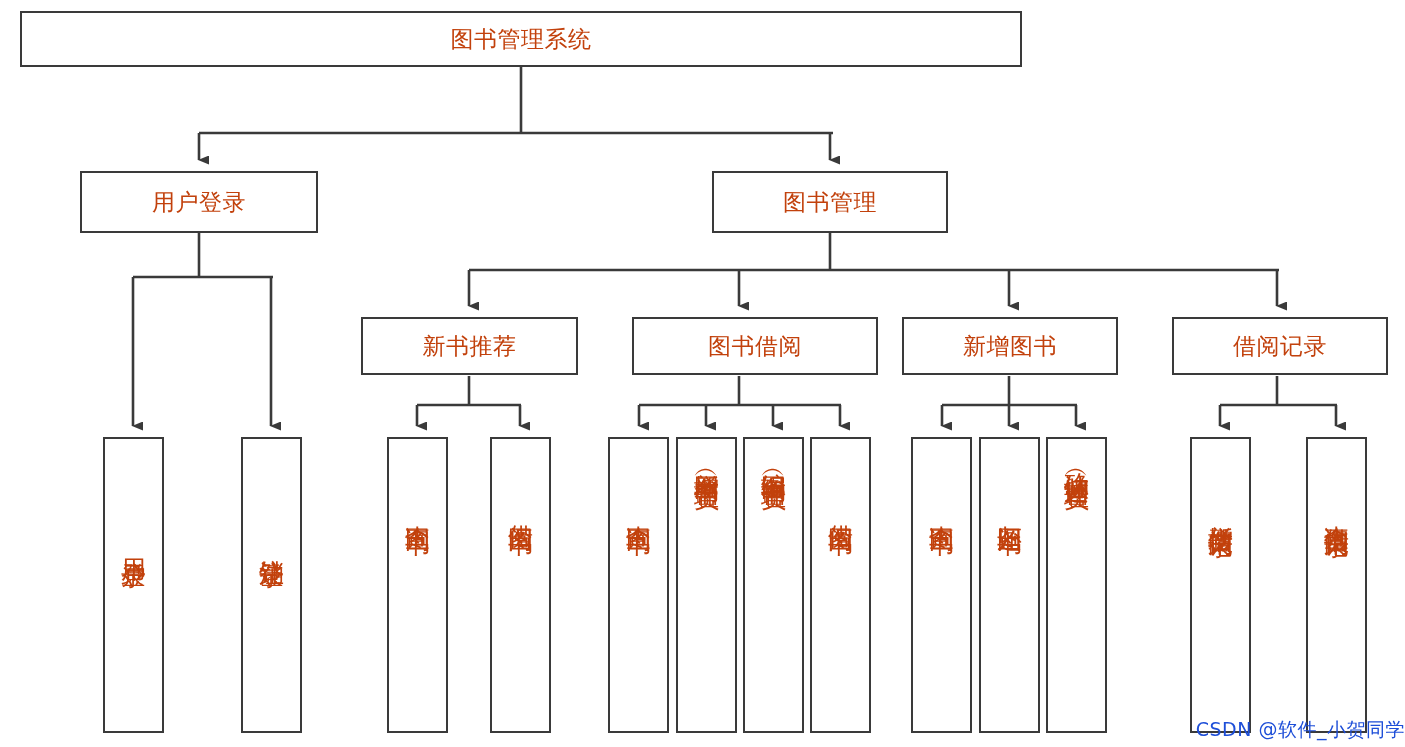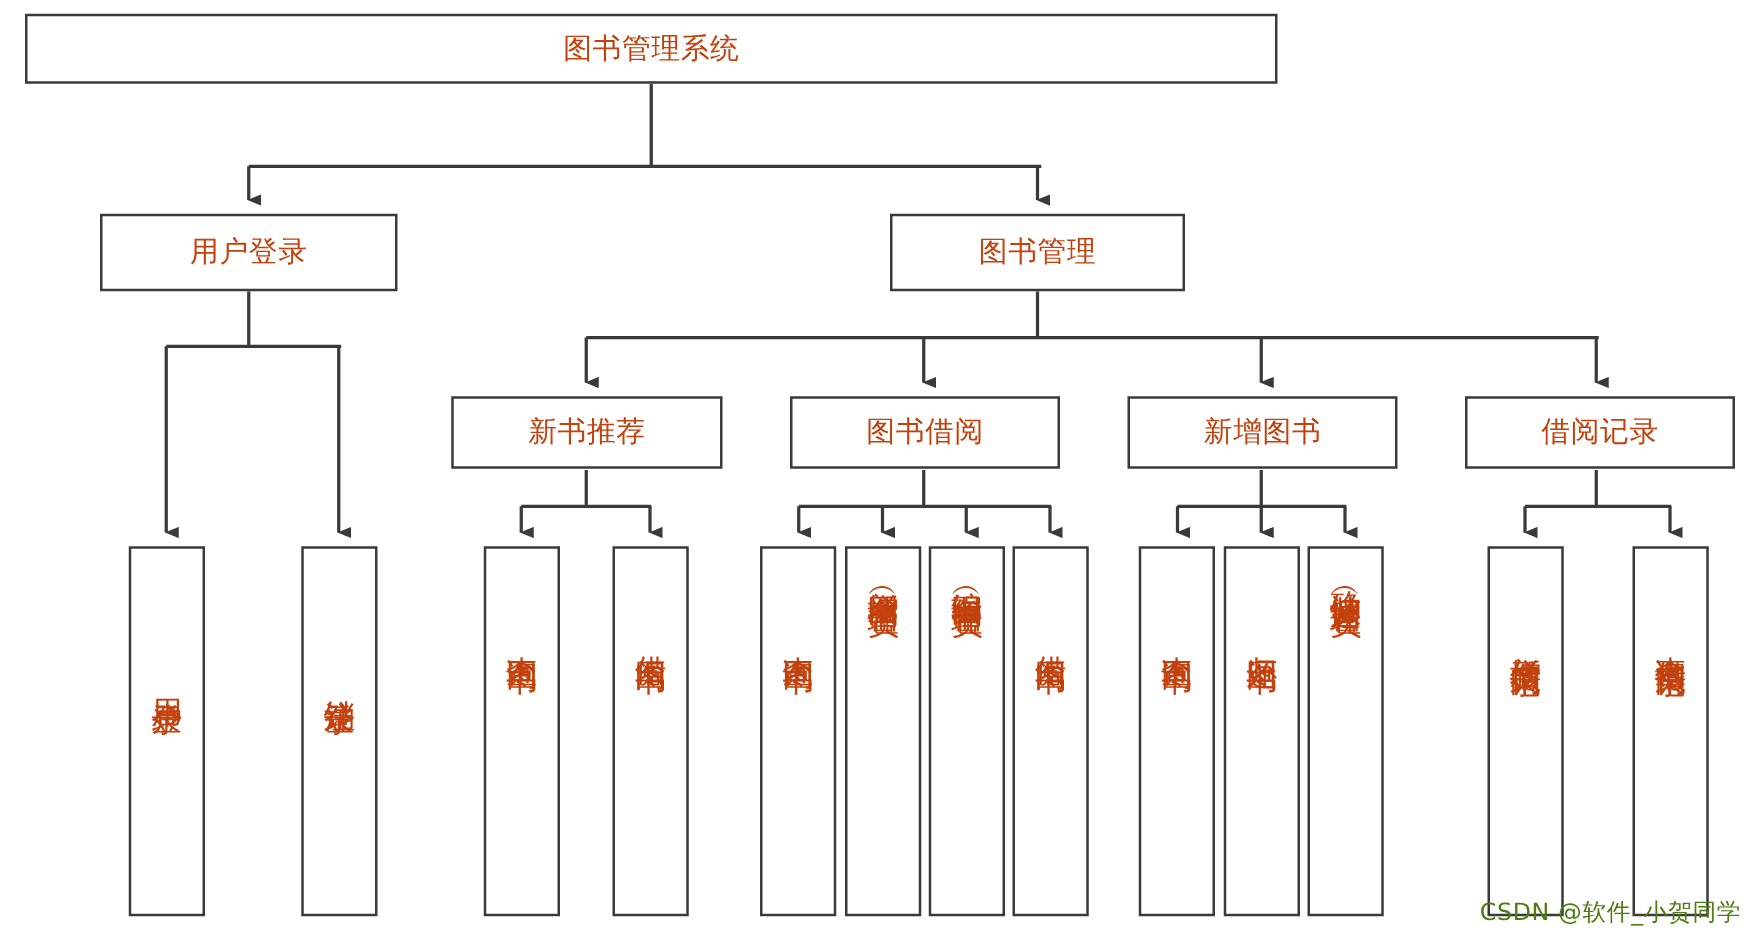--- a/index.html
+++ b/index.html
@@ -60,24 +60,24 @@
     margin-top: 62px;
   }
   .node.vertical.low .label {
     margin-top: 96px;
   }
   .node.vertical.tall .label {
     margin-top: 10px;
   }
   .watermark {
     position: absolute;
-    right: 12px;
+    right: 0;
     bottom: 4px;
     font-size: 19px;
-    color: #4d7c0f;
+    color: #1d4ed8;
     letter-spacing: 0.5px;
     white-space: nowrap;
     pointer-events: none;
   }
 </style>
 </head>
 <body>
 
 <div id="canvas">
 
@@ -138,21 +138,21 @@
   <div class="node horizontal" style="left:80px;top:171px;width:238px;height:62px;">
     <span class="label">用户登录</span>
   </div>
   <div class="node horizontal" style="left:712px;top:171px;width:236px;height:62px;">
     <span class="label">图书管理</span>
   </div>
 
   <div class="node horizontal" style="left:361px;top:317px;width:217px;height:58px;">
     <span class="label">新书推荐</span>
   </div>
-  <div class="node horizontal" style="left:632px;top:317px;width:216px;height:58px;">
+  <div class="node horizontal" style="left:632px;top:317px;width:246px;height:58px;">
     <span class="label">图书借阅</span>
   </div>
   <div class="node horizontal" style="left:902px;top:317px;width:216px;height:58px;">
     <span class="label">新增图书</span>
   </div>
   <div class="node horizontal" style="left:1172px;top:317px;width:216px;height:58px;">
     <span class="label">借阅记录</span>
   </div>
 
   <div class="node vertical low" style="left:103px;top:437px;width:61px;height:296px;">

